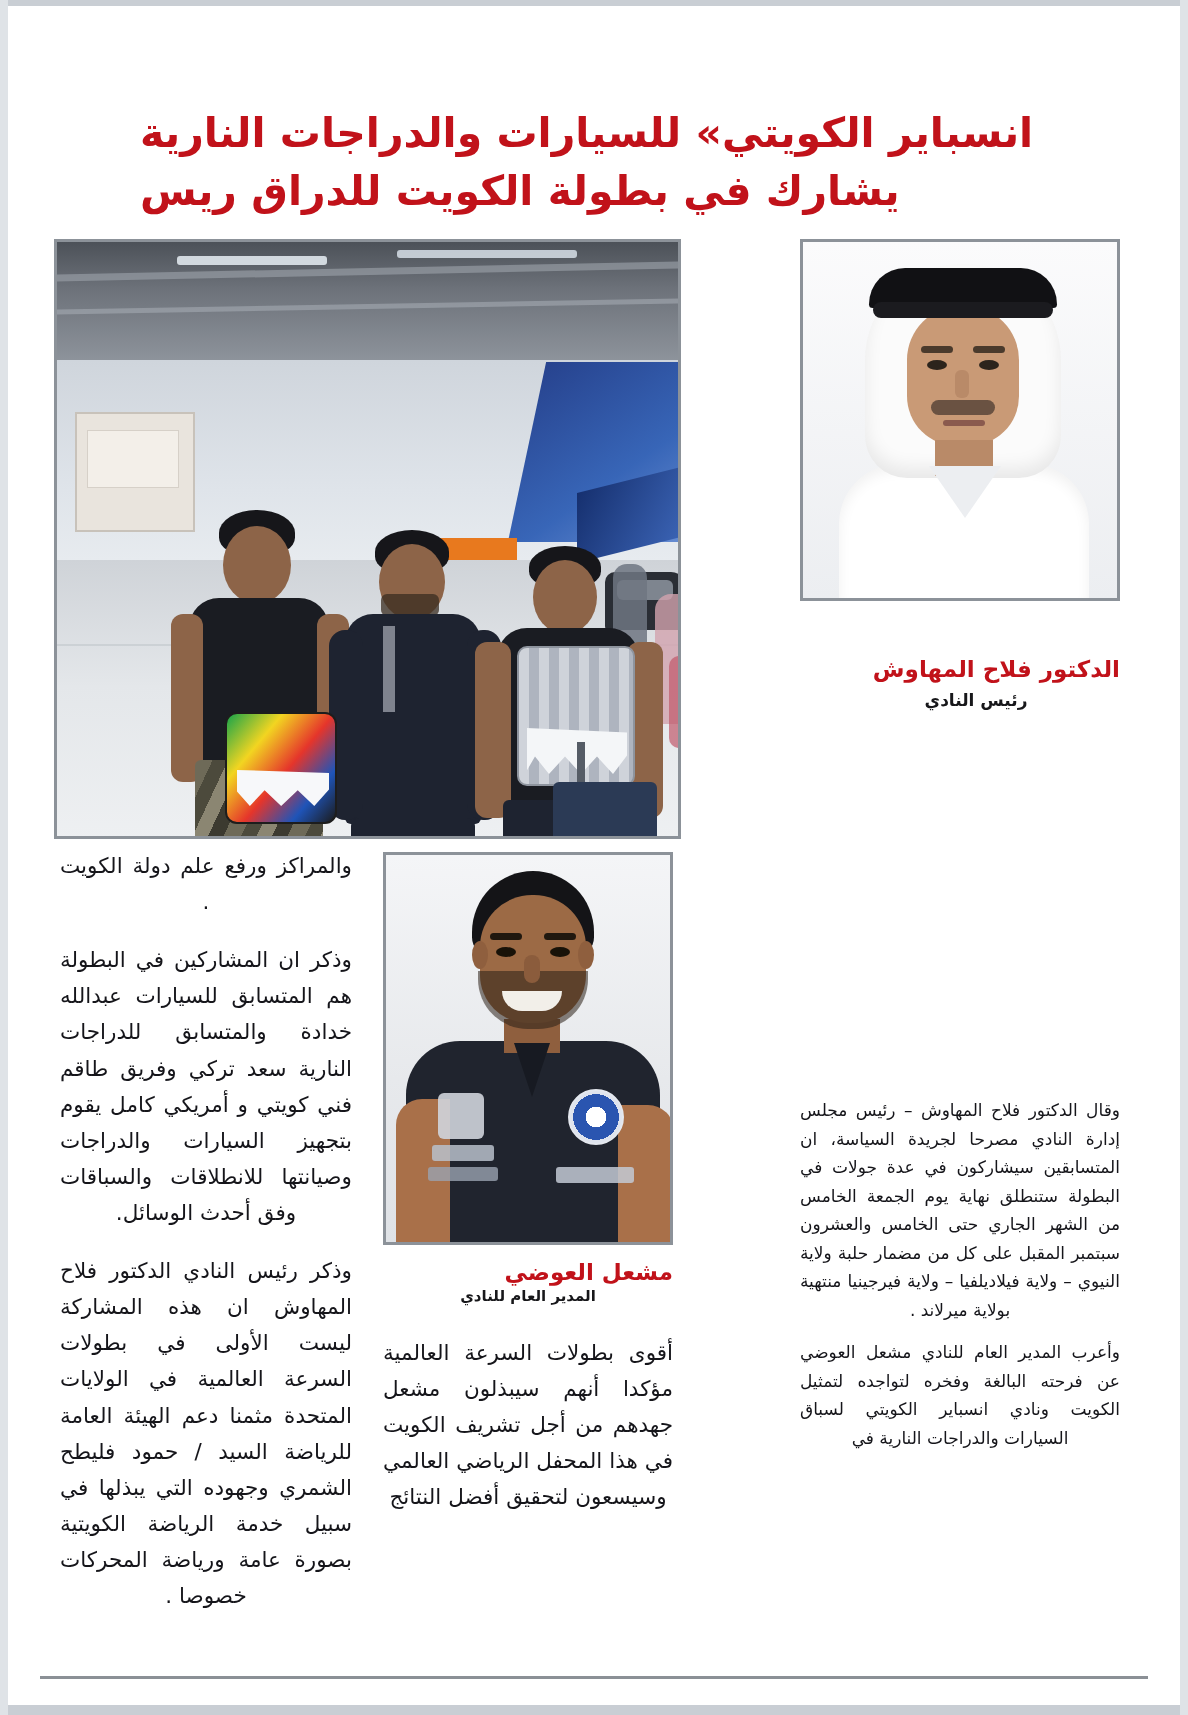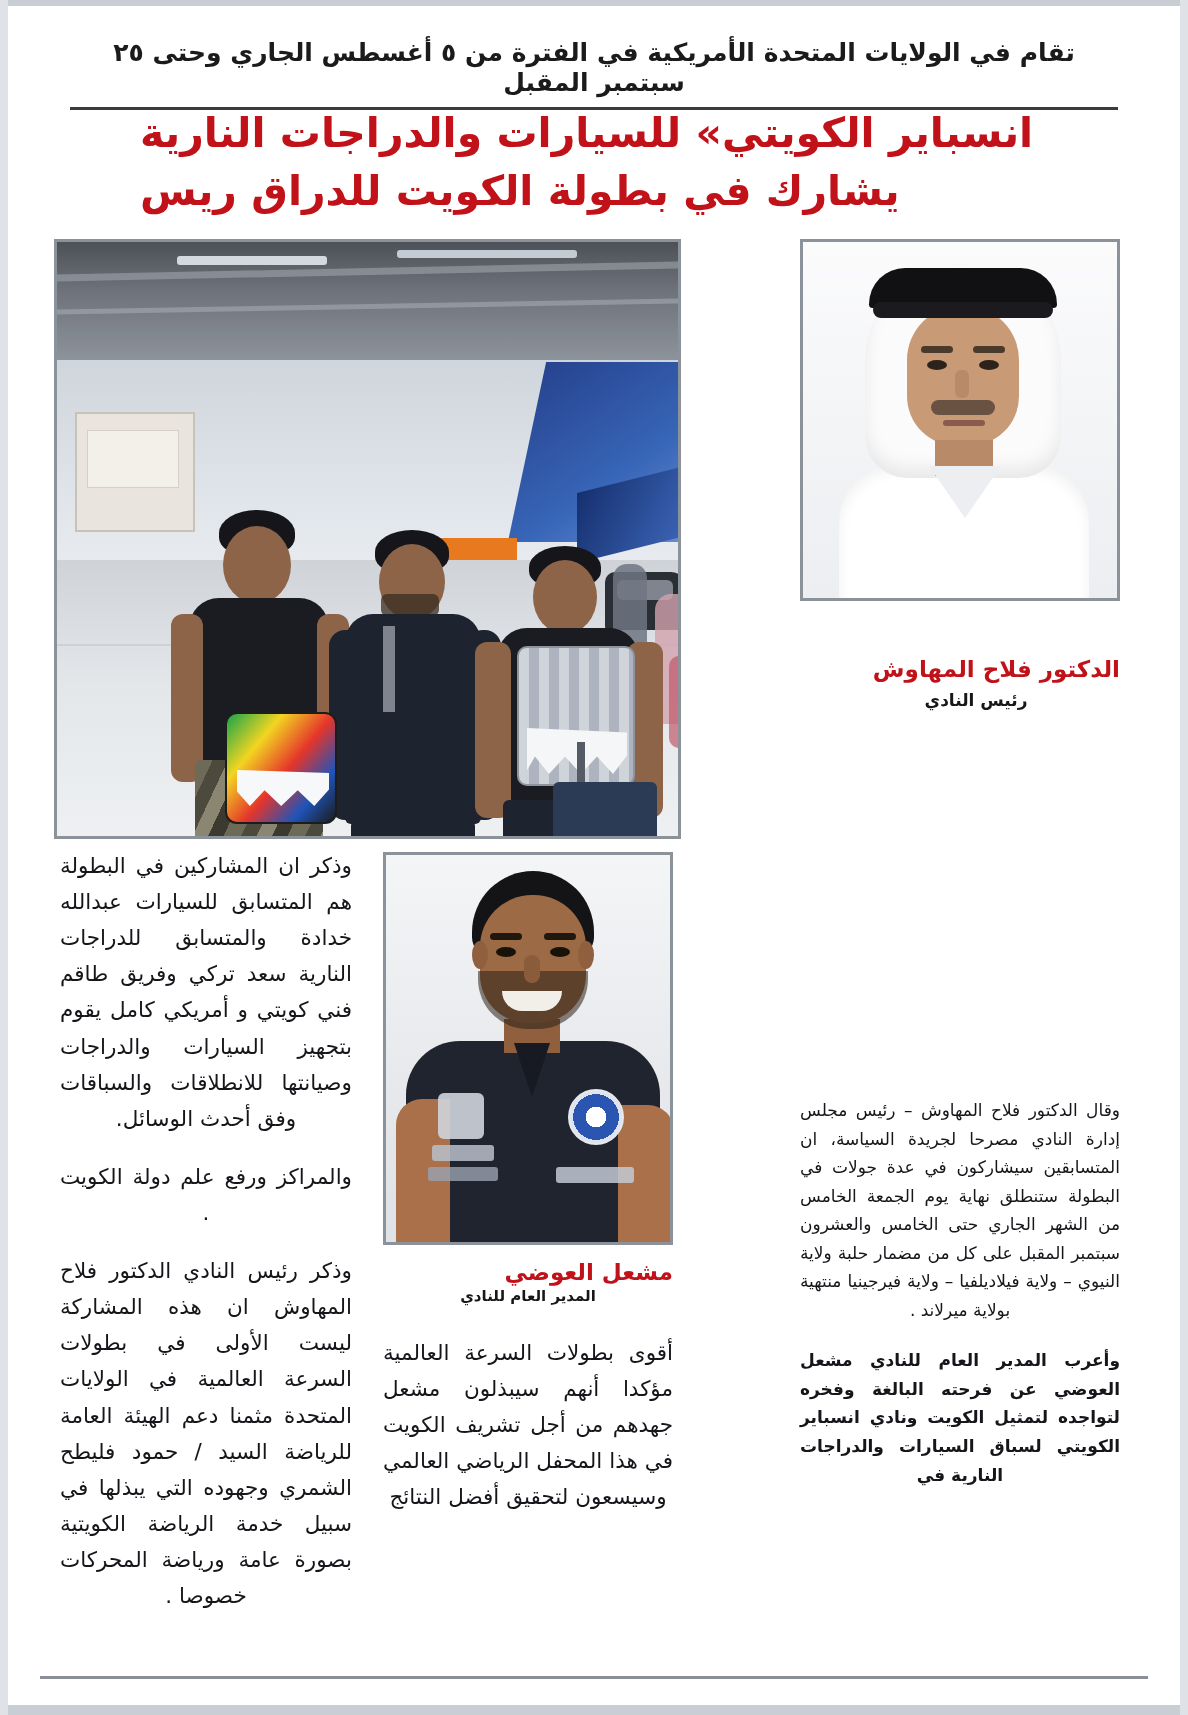--- a/index.html
+++ b/index.html
@@ -190,21 +190,21 @@
   
   .col-right {
     position: absolute;
     right: 68px; top: 1096px; width: 320px;
     color: #15151a;
     font-size: 17px;
     line-height: 1.68;
     text-align: justify;
     text-align-last: center;
   }
-  .col-right p + p { margin-top: 22px; font-weight: bold; }
+  .col-right p + p { margin-top: 14px; }
 
   
   .photo-portrait2 {
     position: absolute;
     left: 383px; top: 852px;
     width: 290px; height: 393px;
     border: 3px solid #8c9299;
     background: #e9ebee;
     overflow: hidden;
   }
@@ -265,24 +265,20 @@
 </head>
 <body>
 
 <div class="page">
 
   <div class="frame-top"></div>
   <div class="frame-bottom"></div>
   <div class="frame-left"></div>
   <div class="frame-right"></div>
 
-  <div class="kicker-wrap">
-    <div class="kicker">تقام في الولايات المتحدة الأمريكية في الفترة من ٥ أغسطس الجاري وحتى ٢٥ سبتمبر المقبل</div>
-    <div class="kicker-rule"></div>
-  </div>
 
   <div class="headline">
     <div>انسباير الكويتي» للسيارات والدراجات النارية</div>
     <div>يشارك في بطولة الكويت للدراق ريس</div>
   </div>
 
   <div class="photo-main">
     <div class="pm-ceiling"></div>
     <div class="pm-ceil-bar1"></div>
     <div class="pm-ceil-bar2"></div>
@@ -397,19 +393,19 @@
   </div>
 
   <div class="cap-red" id="cap2-name">مشعل العوضي</div>
   <div class="cap-sub" id="cap2-role">المدير العام للنادي</div>
 
   <div class="col-mid">
     <p>أقوى بطولات السرعة العالمية مؤكدا أنهم سيبذلون مشعل جهدهم من أجل تشريف الكويت في هذا المحفل الرياضي العالمي وسيسعون لتحقيق أفضل النتائج</p>
   </div>
 
   <div class="col-left">
+    <p>والمراكز ورفع علم دولة الكويت .</p>
     <p>وذكر ان المشاركين في البطولة هم المتسابق للسيارات عبدالله خدادة والمتسابق للدراجات النارية سعد تركي وفريق طاقم فني كويتي و أمريكي كامل يقوم بتجهيز السيارات والدراجات وصيانتها للانطلاقات والسباقات وفق أحدث الوسائل.</p>
-    <p>والمراكز ورفع علم دولة الكويت .</p>
     <p>وذكر رئيس النادي  الدكتور فلاح المهاوش ان هذه المشاركة ليست الأولى في بطولات السرعة العالمية في الولايات المتحدة مثمنا دعم الهيئة العامة للرياضة السيد / حمود فليطح الشمري وجهوده التي يبذلها في سبيل خدمة الرياضة الكويتية بصورة عامة ورياضة المحركات خصوصا .</p>
   </div>
 
   <div class="rule-bottom"></div>
 </div>
 
 </body></html>

